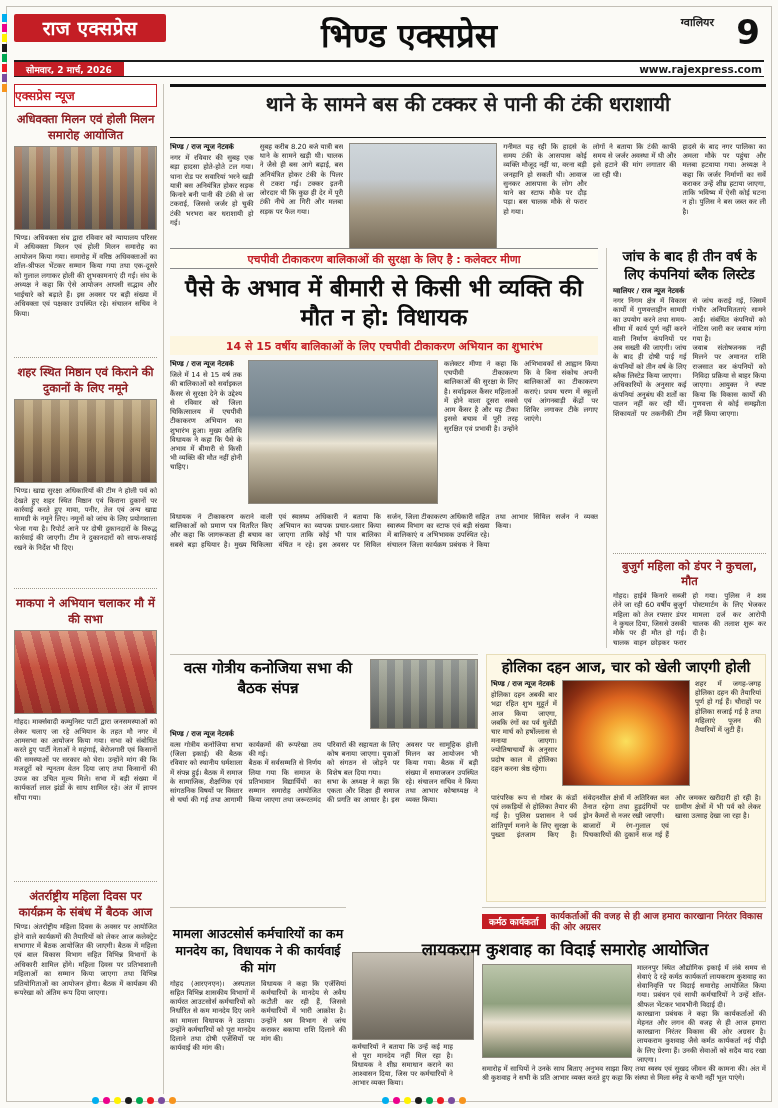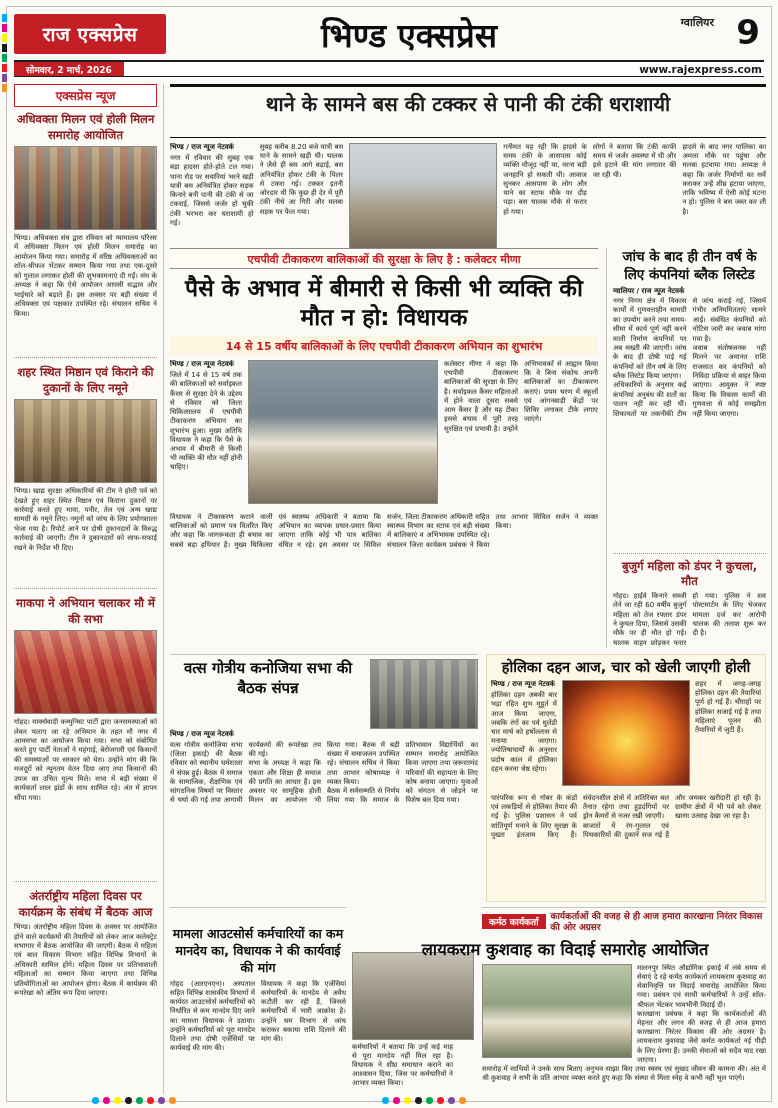--- a/index.html
+++ b/index.html
@@ -4,21 +4,21 @@
 <title>भिण्ड एक्सप्रेस</title>
 <style>
   * { margin:0; padding:0; box-sizing:border-box; }
   html,body { background:#d8d5cf; }
   body { font-family:"DejaVu Sans","Liberation Sans",sans-serif; color:#1c1c1c; }
   .page { position:relative; width:778px; height:1108px; margin:0 auto; background:#fbfaf6; overflow:hidden; }
   .sheet { position:absolute; inset:6px; border:1px solid #c3bfb6; pointer-events:none; }
 
   
   .masthead { position:absolute; left:14px; right:14px; top:10px; height:48px; }
-  .brand { position:absolute; left:0; top:4px; width:152px; height:40px; background:#c41e25; color:#fff;
+  .brand { position:absolute; left:0; top:4px; width:152px; height:28px; background:#c41e25; color:#fff;
            font-weight:bold; font-size:19px; display:flex; align-items:center; justify-content:center; border-radius:2px; letter-spacing:.5px; }
   .edition { position:absolute; left:160px; right:120px; top:2px; text-align:center; font-size:33px; font-weight:bold; color:#0d0d0d; }
   .region { position:absolute; right:50px; top:4px; font-size:11px; font-weight:bold; color:#222; }
   .pagenum { position:absolute; right:4px; top:2px; font-size:34px; font-weight:bold; color:#111; }
   .datebar { position:absolute; left:14px; right:14px; top:60px; height:17px; border-top:2px solid #1c1c1c; border-bottom:1px solid #1c1c1c;
              display:flex; justify-content:space-between; align-items:stretch; background:#fff; }
   .datechip { background:#c41e25; color:#fff; font-size:9px; font-weight:bold; padding:0 12px; display:flex; align-items:center; }
   .site { font-size:10.5px; font-weight:bold; display:flex; align-items:center; padding-right:2px; }
 
   
@@ -39,21 +39,21 @@
   .ph-tank { background:linear-gradient(180deg,#cfd6da 0%,#c4cacf 32%,#a89d88 58%,#6f6351 100%); }
   .ph-meet { background:linear-gradient(180deg,#8d9aa2 0%,#72828c 38%,#e9e3d3 58%,#c9c0aa 66%,#7a6f5c 100%); }
   .ph-sabha { background:repeating-linear-gradient(90deg, rgba(70,70,90,.25) 0 8px, rgba(190,185,165,.2) 8px 16px),
               linear-gradient(180deg,#adb3a8 0%,#85897e 55%,#5e6157 100%); }
   .ph-fire { background:radial-gradient(ellipse at 50% 58%, #fadf5c 0%, #f4a432 26%, #dd651f 52%, #8c2f13 78%, #53190b 100%); }
   .ph-farewell { background:linear-gradient(180deg,#bcc6ab 0%,#90a17f 42%,#e7e1d0 62%,#d6cdb6 70%,#6f7a5e 100%); }
   .ph-vid { background:linear-gradient(180deg,#c6c0b4 0%,#9b9487 48%,#6d675c 100%); }
 
   
   .leftcol { position:absolute; left:14px; top:84px; width:150px; height:1010px; padding-right:6px; border-right:1px solid #c6c2b8; overflow:hidden; }
-  .section-label { border:1.5px solid #c41e25; color:#c41e25; font-weight:bold; font-size:12px; text-align:center; padding:2px 0; margin-bottom:5px; background:#fff; }
+  .section-label { border:1.5px solid #c41e25; color:#c41e25; font-weight:bold; font-size:12px; text-align:left; padding:2px 0; margin-bottom:5px; background:#fff; }
   .la { margin-bottom:7px; padding-bottom:5px; border-bottom:1px dotted #9d988d; }
   .la:last-child { border-bottom:none; }
   .la .hl { color:#8f1f23; font-weight:bold; font-size:11.5px; line-height:1.35; text-align:center; margin-bottom:3px; }
   .la .lphoto { width:100%; height:84px; margin:2px 0 4px; }
   .la .body { font-size:7px; line-height:1.35; text-align:justify; color:#262626; overflow:hidden; }
   .la-a .body { height:118px; } .la-b .body { height:96px; } .la-c .body { height:158px; } .la-d .body { height:130px; }
 
   
   .main { position:absolute; left:170px; top:84px; width:596px; height:1014px; }
 
@@ -225,22 +225,22 @@
     </aside>
 
     <section class="kanojia">
       <div class="head">
         <h2 class="hl">वत्स गोत्रीय कनोजिया सभा की बैठक संपन्न</h2>
         <div class="kphoto ph ph-sabha"></div>
       </div>
       <div class="byline">भिण्ड / राज न्यूज नेटवर्क</div>
       <div class="kbody">
         <p>वत्स गोत्रीय कनोजिया सभा (जिला इकाई) की बैठक रविवार को स्थानीय धर्मशाला में संपन्न हुई। बैठक में समाज के सामाजिक, शैक्षणिक एवं सांगठनिक विषयों पर विस्तार से चर्चा की गई तथा आगामी कार्यक्रमों की रूपरेखा तय की गई।</p>
+        <p>बैठक में सर्वसम्मति से निर्णय लिया गया कि समाज के प्रतिभावान विद्यार्थियों का सम्मान समारोह आयोजित किया जाएगा तथा जरूरतमंद परिवारों की सहायता के लिए कोष बनाया जाएगा। युवाओं को संगठन से जोड़ने पर विशेष बल दिया गया।</p>
         <p>सभा के अध्यक्ष ने कहा कि एकता और शिक्षा ही समाज की प्रगति का आधार है। इस अवसर पर सामूहिक होली मिलन का आयोजन भी किया गया। बैठक में बड़ी संख्या में समाजजन उपस्थित रहे। संचालन सचिव ने किया तथा आभार कोषाध्यक्ष ने व्यक्त किया।</p>
-        <p>बैठक में सर्वसम्मति से निर्णय लिया गया कि समाज के प्रतिभावान विद्यार्थियों का सम्मान समारोह आयोजित किया जाएगा तथा जरूरतमंद परिवारों की सहायता के लिए कोष बनाया जाएगा। युवाओं को संगठन से जोड़ने पर विशेष बल दिया गया।</p>
       </div>
     </section>
 
     <section class="holika">
       <h2 class="hl">होलिका दहन आज, चार को खेली जाएगी होली</h2>
       <div class="row1">
         <div class="tcol">
           <div class="byline">भिण्ड / राज न्यूज नेटवर्क</div>
           <span>होलिका दहन अबकी बार भद्रा रहित शुभ मुहूर्त में आज किया जाएगा, जबकि रंगों का पर्व धुलेंडी चार मार्च को हर्षोल्लास से मनाया जाएगा। ज्योतिषाचार्यों के अनुसार प्रदोष काल में होलिका दहन करना श्रेष्ठ रहेगा।</span>
         </div>

